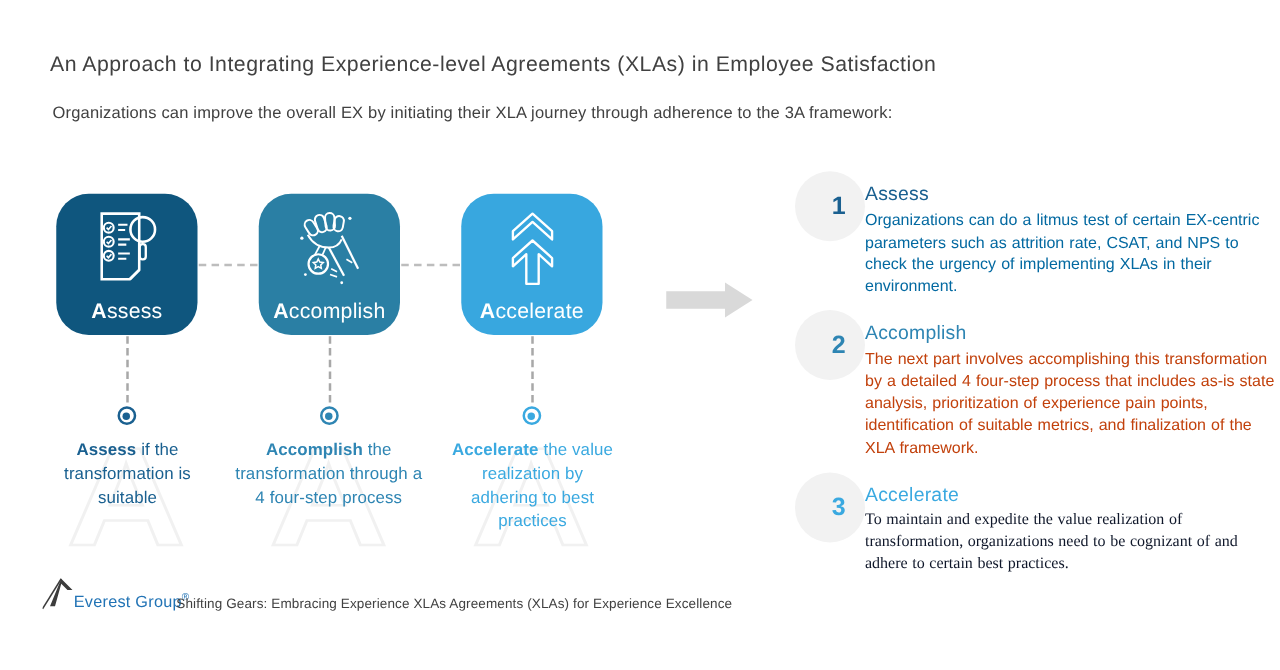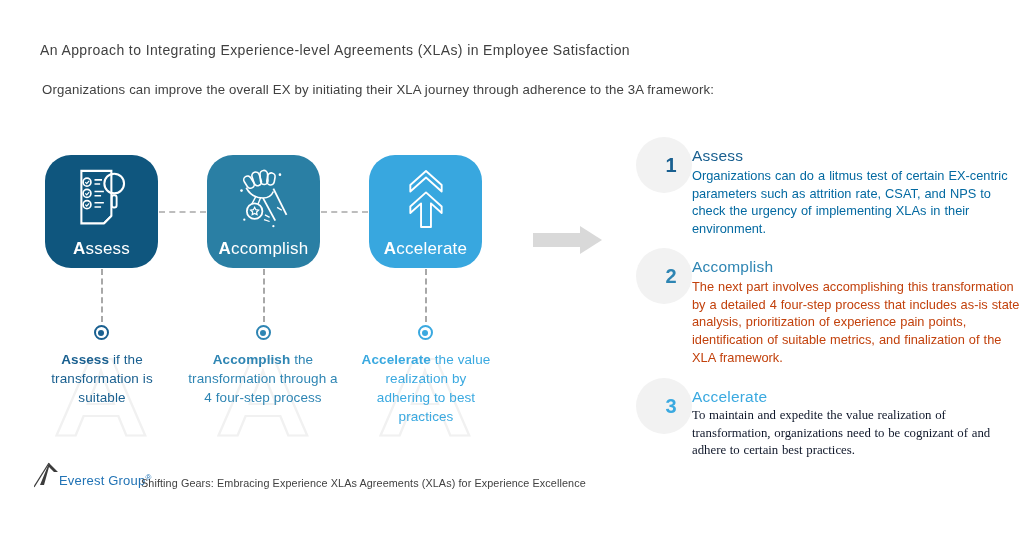--- a/index.html
+++ b/index.html
@@ -2,21 +2,21 @@
 <html><head>
 <meta charset="utf-8">
 <style>
   * { margin:0; padding:0; box-sizing:border-box; }
   html,body { background:#ffffff; }
   .canvas {
     position:relative; width:1024px; height:536px; background:#ffffff;
     font-family:"Liberation Sans", sans-serif; overflow:hidden;
   }
   .page-title {
-    position:absolute; left:40px; top:42px; font-size:14px; letter-spacing:.4px;
+    position:absolute; left:40px; top:42px; font-size:17px; letter-spacing:.4px;
     color:#414141; white-space:nowrap;
   }
   .page-subtitle {
     position:absolute; left:42px; top:82px; font-size:13.2px; letter-spacing:.15px;
     color:#414141; white-space:nowrap;
   }
   
   .step-box {
     position:absolute; top:155px; width:113px; height:113px; border-radius:26px;
     display:flex; flex-direction:column; align-items:center;

